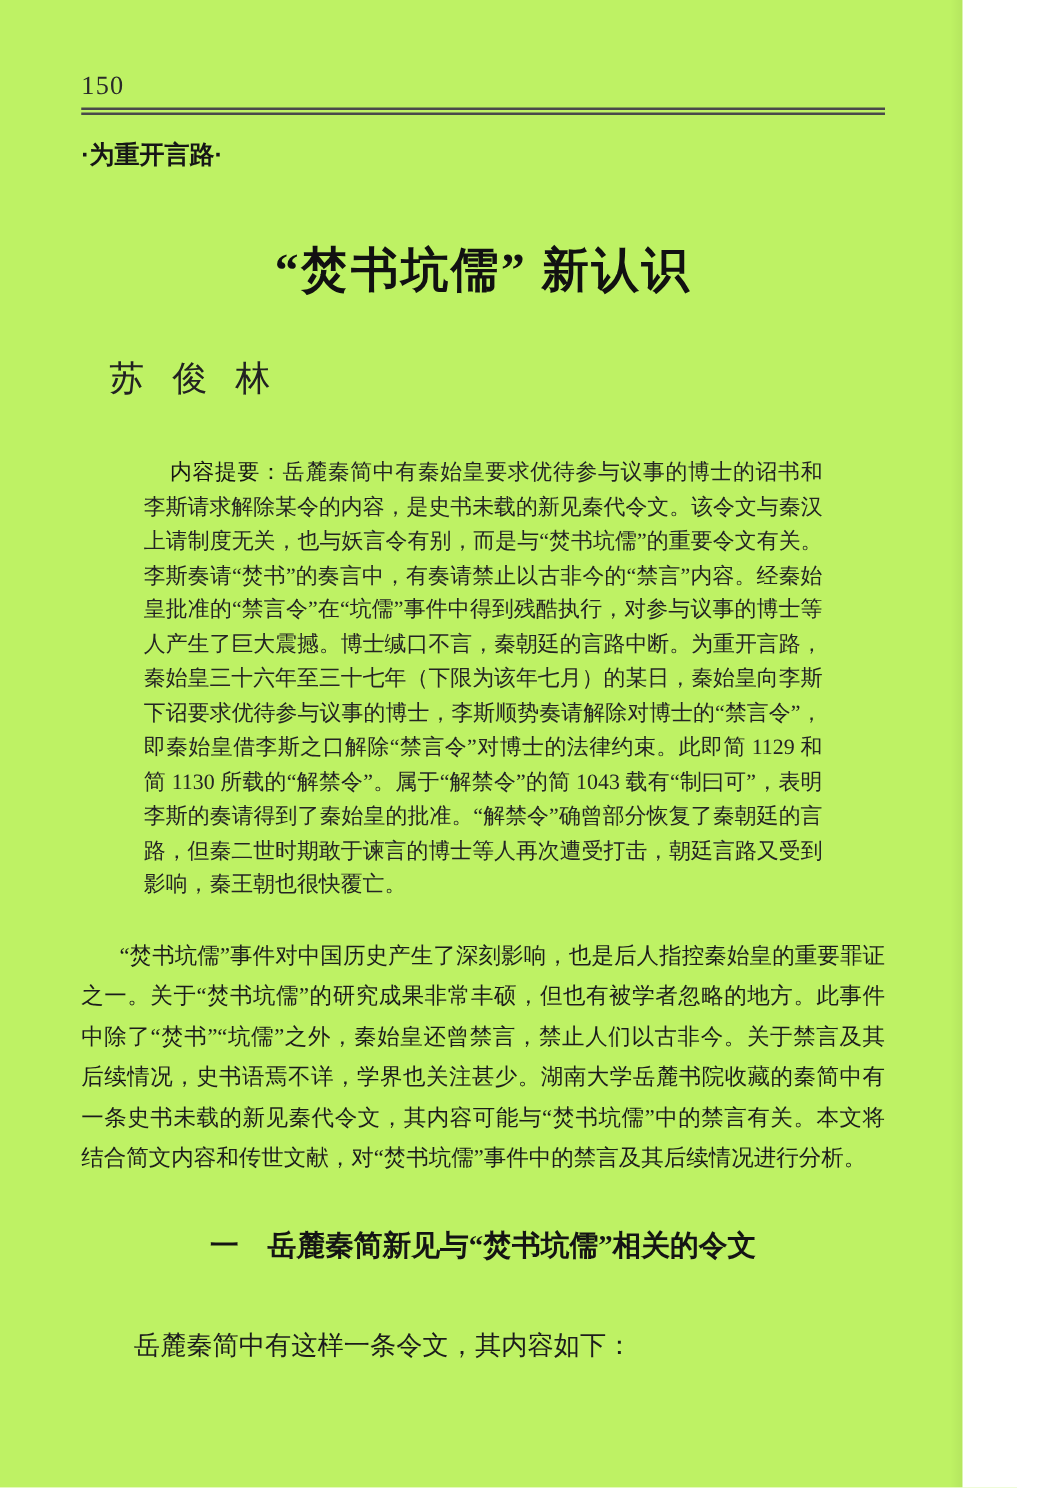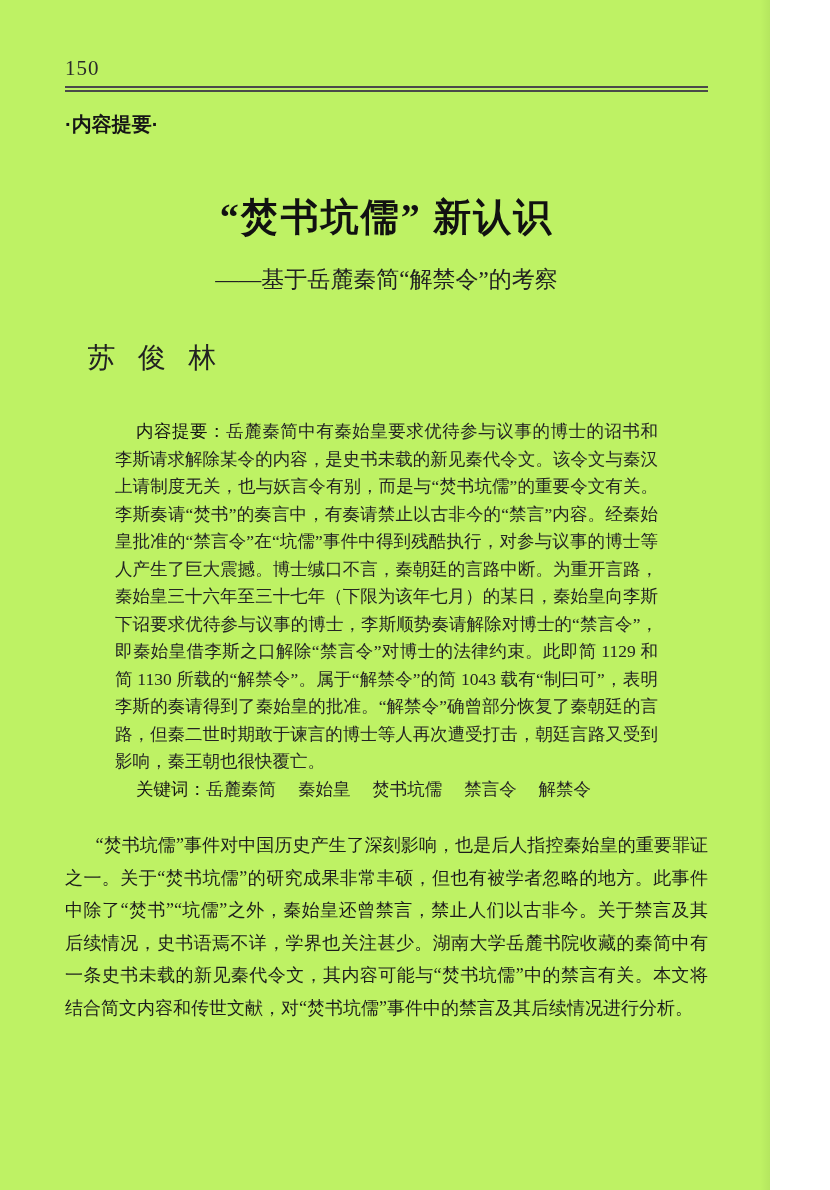--- a/index.html
+++ b/index.html
@@ -102,29 +102,29 @@
     font-size:21px;
   }
 </style>
 </head>
 <body>
 
 <div class="page">
 
   <div class="pagenum">150</div>
   <div class="rule"></div>
-  <div class="column-label">·内容提要·</div>
+  <div class="column-label">·为重开言路·</div>
 
   <h1 class="title">“焚书坑儒” 新认识</h1>
-  <h2 class="subtitle">——基于岳麓秦简“解禁令”的考察</h2>
   <div class="author">苏俊林</div>
 
   <div class="abstract">
     <p class="indent"><span class="label">内容提要：</span><span>岳麓秦简中有秦始皇要求优待参与议事的博士的诏书和李斯请求解除某令的内容，是史书未载的新见秦代令文。该令文与秦汉上请制度无关，也与妖言令有别，而是与“焚书坑儒”的重要令文有关。李斯奏请“焚书”的奏言中，有奏请禁止以古非今的“禁言”内容。经秦始皇批准的“禁言令”在“坑儒”事件中得到残酷执行，对参与议事的博士等人产生了巨大震撼。博士缄口不言，秦朝廷的言路中断。为重开言路，秦始皇三十六年至三十七年（下限为该年七月）的某日，秦始皇向李斯下诏要求优待参与议事的博士，李斯顺势奏请解除对博士的“禁言令”，即秦始皇借李斯之口解除“禁言令”对博士的法律约束。此即简 1129 和简 1130 所载的“解禁令”。属于“解禁令”的简 1043 载有“制曰可”，表明李斯的奏请得到了秦始皇的批准。“解禁令”确曾部分恢复了秦朝廷的言路，但秦二世时期敢于谏言的博士等人再次遭受打击，朝廷言路又受到影响，秦王朝也很快覆亡。</span></p>
-    <p class="indent keywords"><span class="label">关键词：</span><span><span class="kw">岳麓秦简</span><span class="kw">秦始皇</span><span class="kw">焚书坑儒</span><span class="kw">禁言令</span><span class="kw">解禁令</span></span></p>
   </div>
 
   <p class="body-para">“焚书坑儒”事件对中国历史产生了深刻影响，也是后人指控秦始皇的重要罪证之一。关于“焚书坑儒”的研究成果非常丰硕，但也有被学者忽略的地方。此事件中除了“焚书”“坑儒”之外，秦始皇还曾禁言，禁止人们以古非今。关于禁言及其后续情况，史书语焉不详，学界也关注甚少。湖南大学岳麓书院收藏的秦简中有一条史书未载的新见秦代令文，其内容可能与“焚书坑儒”中的禁言有关。本文将结合简文内容和传世文献，对“焚书坑儒”事件中的禁言及其后续情况进行分析。</p>
 
+  <h3 class="section-heading">一　岳麓秦简新见与“焚书坑儒”相关的令文</h3>
 
+  <p class="body-para lead">岳麓秦简中有这样一条令文，其内容如下：</p>
 
   <div class="scan-edge"></div>
 </div>
 
 </body></html>

